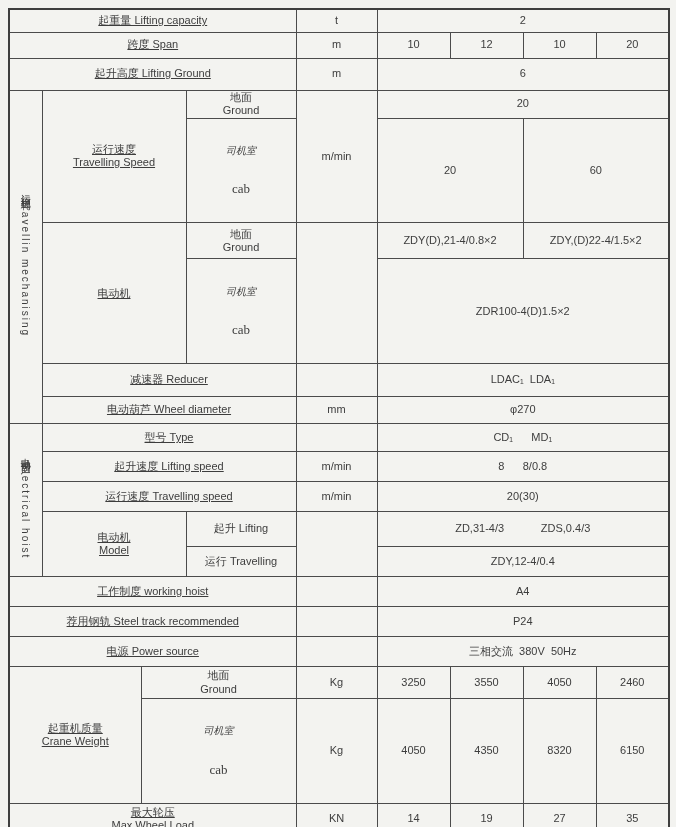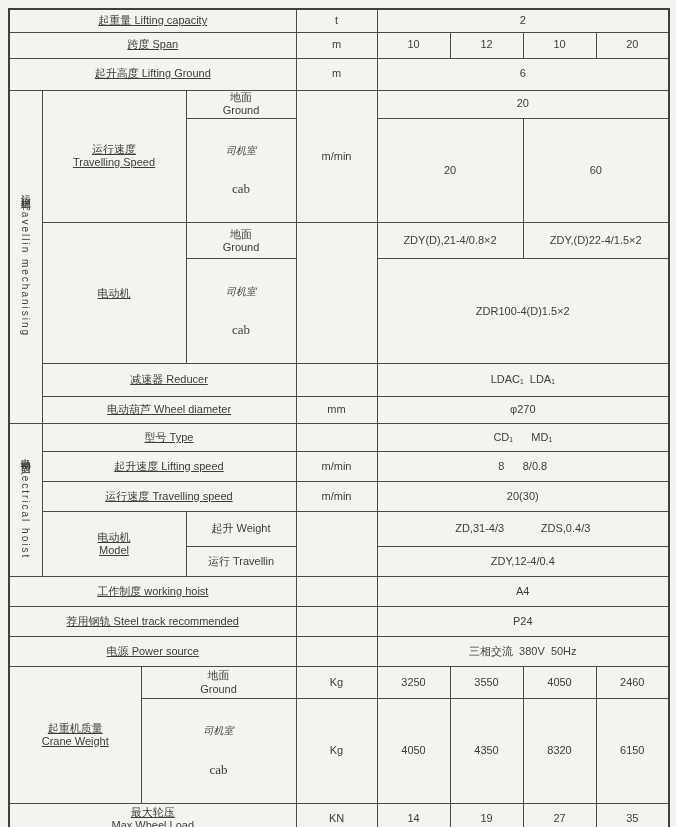--- a/index.html
+++ b/index.html
@@ -151,27 +151,27 @@
 
   <tr style="height:30px">
     <td colspan="3" class="lab">运行速度 Travelling speed</td>
     <td class="unit">m/min</td>
     <td colspan="4" class="val">20(30)</td>
   </tr>
 
   <tr style="height:30px">
     <td colspan="2" rowspan="2" class="lab">电动机
 Model</td>
-    <td class="sub">起升 Weight</td>
+    <td class="sub">起升 Lifting</td>
     <td rowspan="2" class="unit"></td>
     <td colspan="4" class="val">ZD,31-4/3            ZDS,0.4/3</td>
   </tr>
 
   <tr style="height:30px">
-    <td class="sub">运行 Travellin</td>
+    <td class="sub">运行 Travelling</td>
     <td colspan="4" class="val">ZDY,12-4/0.4</td>
   </tr>
 
   <tr style="height:30px">
     <td colspan="4" class="lab">工作制度 working hoist</td>
     <td class="unit"></td>
     <td colspan="4" class="val">A4</td>
   </tr>
 
   <tr style="height:30px">

